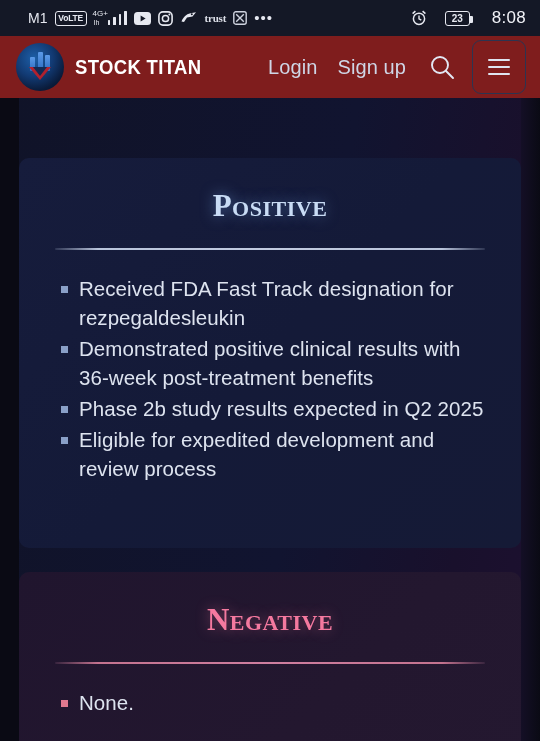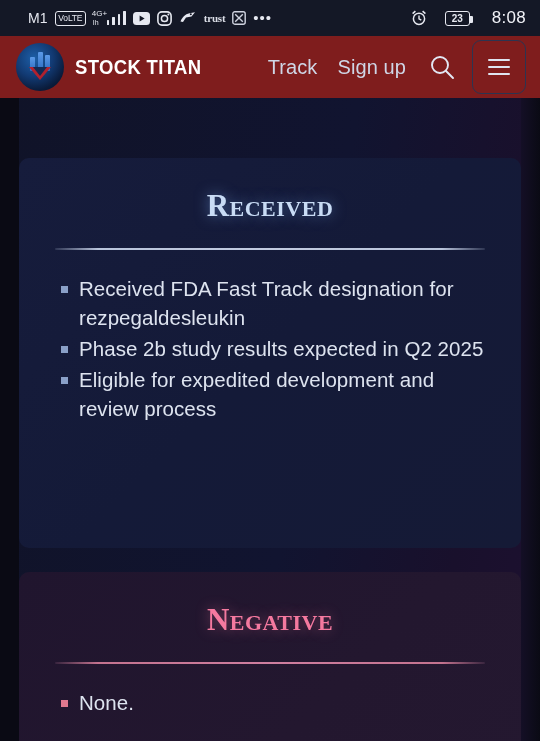--- a/index.html
+++ b/index.html
@@ -30,21 +30,21 @@
   }
   .sb-left { display:flex; align-items:center; gap:7px; flex:1; }
   .sb-right { display:flex; align-items:center; gap:18px; }
 
   .sb-carrier { font-size:14px; letter-spacing:.2px; color:#e6e8f0; }
 
   .volte-badge {
     border:1.5px solid #e6e8f0;
     border-radius:3px;
     font-size:8.5px;
-    font-weight:normal;
+    font-weight:bold;
     line-height:1;
     padding:2px 2.5px 2.5px;
     letter-spacing:-0.2px;
     color:#e6e8f0;
     display:inline-block;
   }
 
   .sig-wrap { display:flex; align-items:flex-end; gap:3px; position:relative; padding-left:14px;}
   .sig-label {
     position:absolute; left:-1px; top:-1px;
@@ -271,21 +271,21 @@
             <i></i>
             <i></i>
           </span>
         <span class="chev"></span>
         <span class="chev2"></span>
       </span>
       <span class="brand-name">STOCK TITAN</span>
     </div>
 
     <div class="nav-links">
-      <a class="nav-link">Track</a>
+      <a class="nav-link">Login</a>
       <a class="nav-link">Sign up</a>
     </div>
 
     <div class="search-btn">
       <span class="ic">
         <svg width="28" height="28" viewBox="0 0 28 28">
           <circle cx="12" cy="12" r="8" fill="none" stroke="#e3e8f4" stroke-width="1.9"></circle>
           <path d="M18 18 L25 25" stroke="#e3e8f4" stroke-width="1.9" stroke-linecap="round"></path>
         </svg>
       </span>
@@ -299,24 +299,25 @@
   </div>
 
   <div class="page">
     <div class="page-bg"></div>
     <div class="edge-l"></div>
     <div class="edge-r"></div>
 
     <div class="content">
 
       <div class="card positive">
-        <div class="card-title">Received</div>
+        <div class="card-title">Positive</div>
         <div class="divider"></div>
         <ul class="bullets">
           <li>Received FDA Fast Track designation for rezpegaldesleukin</li>
+          <li>Demonstrated positive clinical results with 36-week post-treatment benefits</li>
           <li>Phase 2b study results expected in Q2 2025</li>
           <li>Eligible for expedited development and review process</li>
         </ul>
       </div>
 
       <div class="card negative">
         <div class="card-title">Negative</div>
         <div class="divider"></div>
         <ul class="bullets">
           <li>None.</li>

